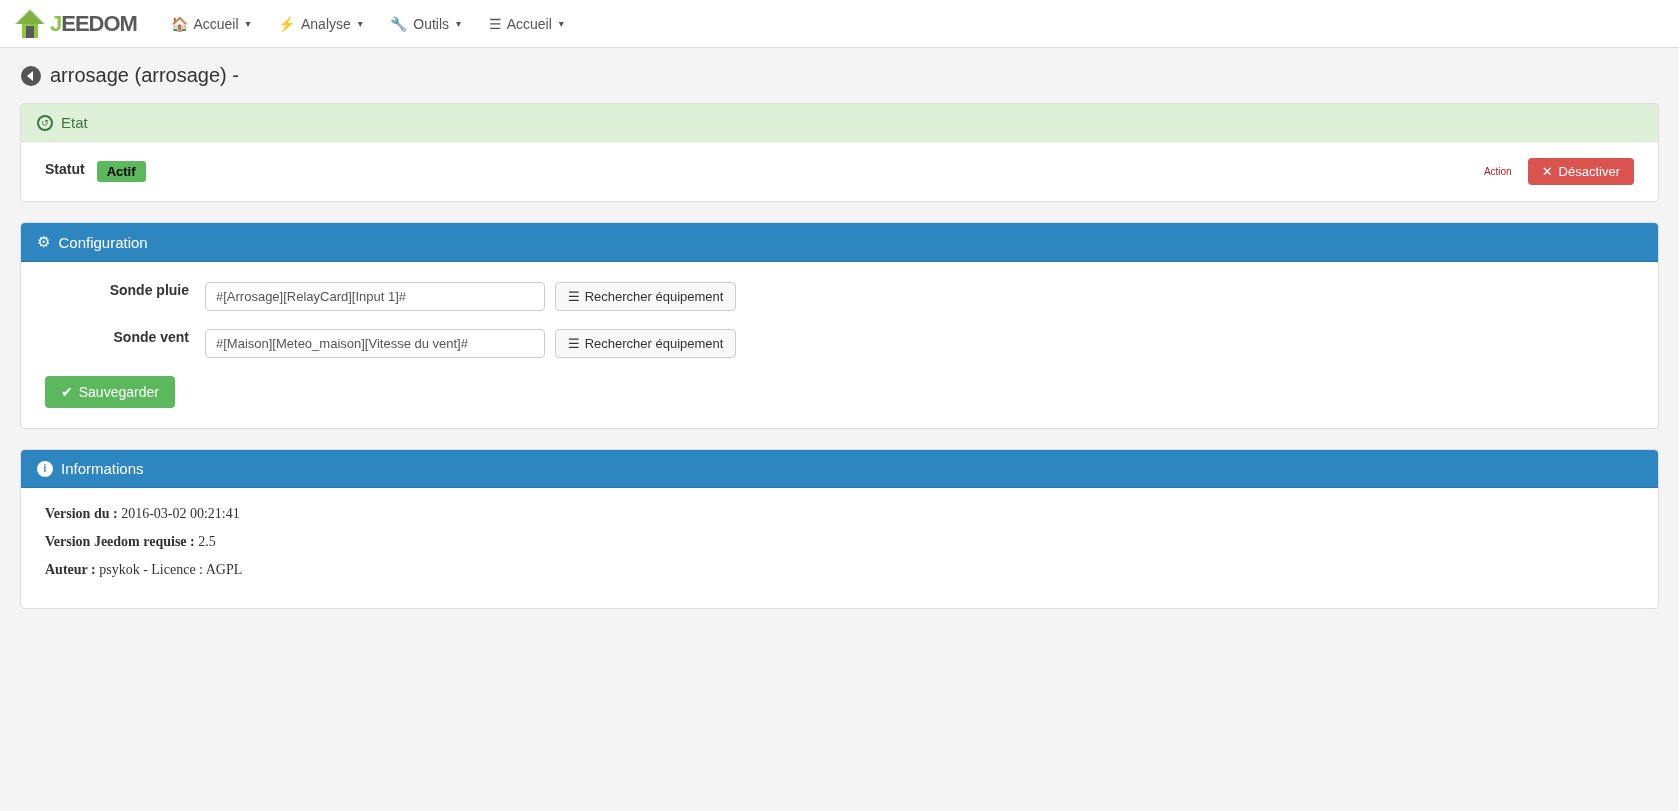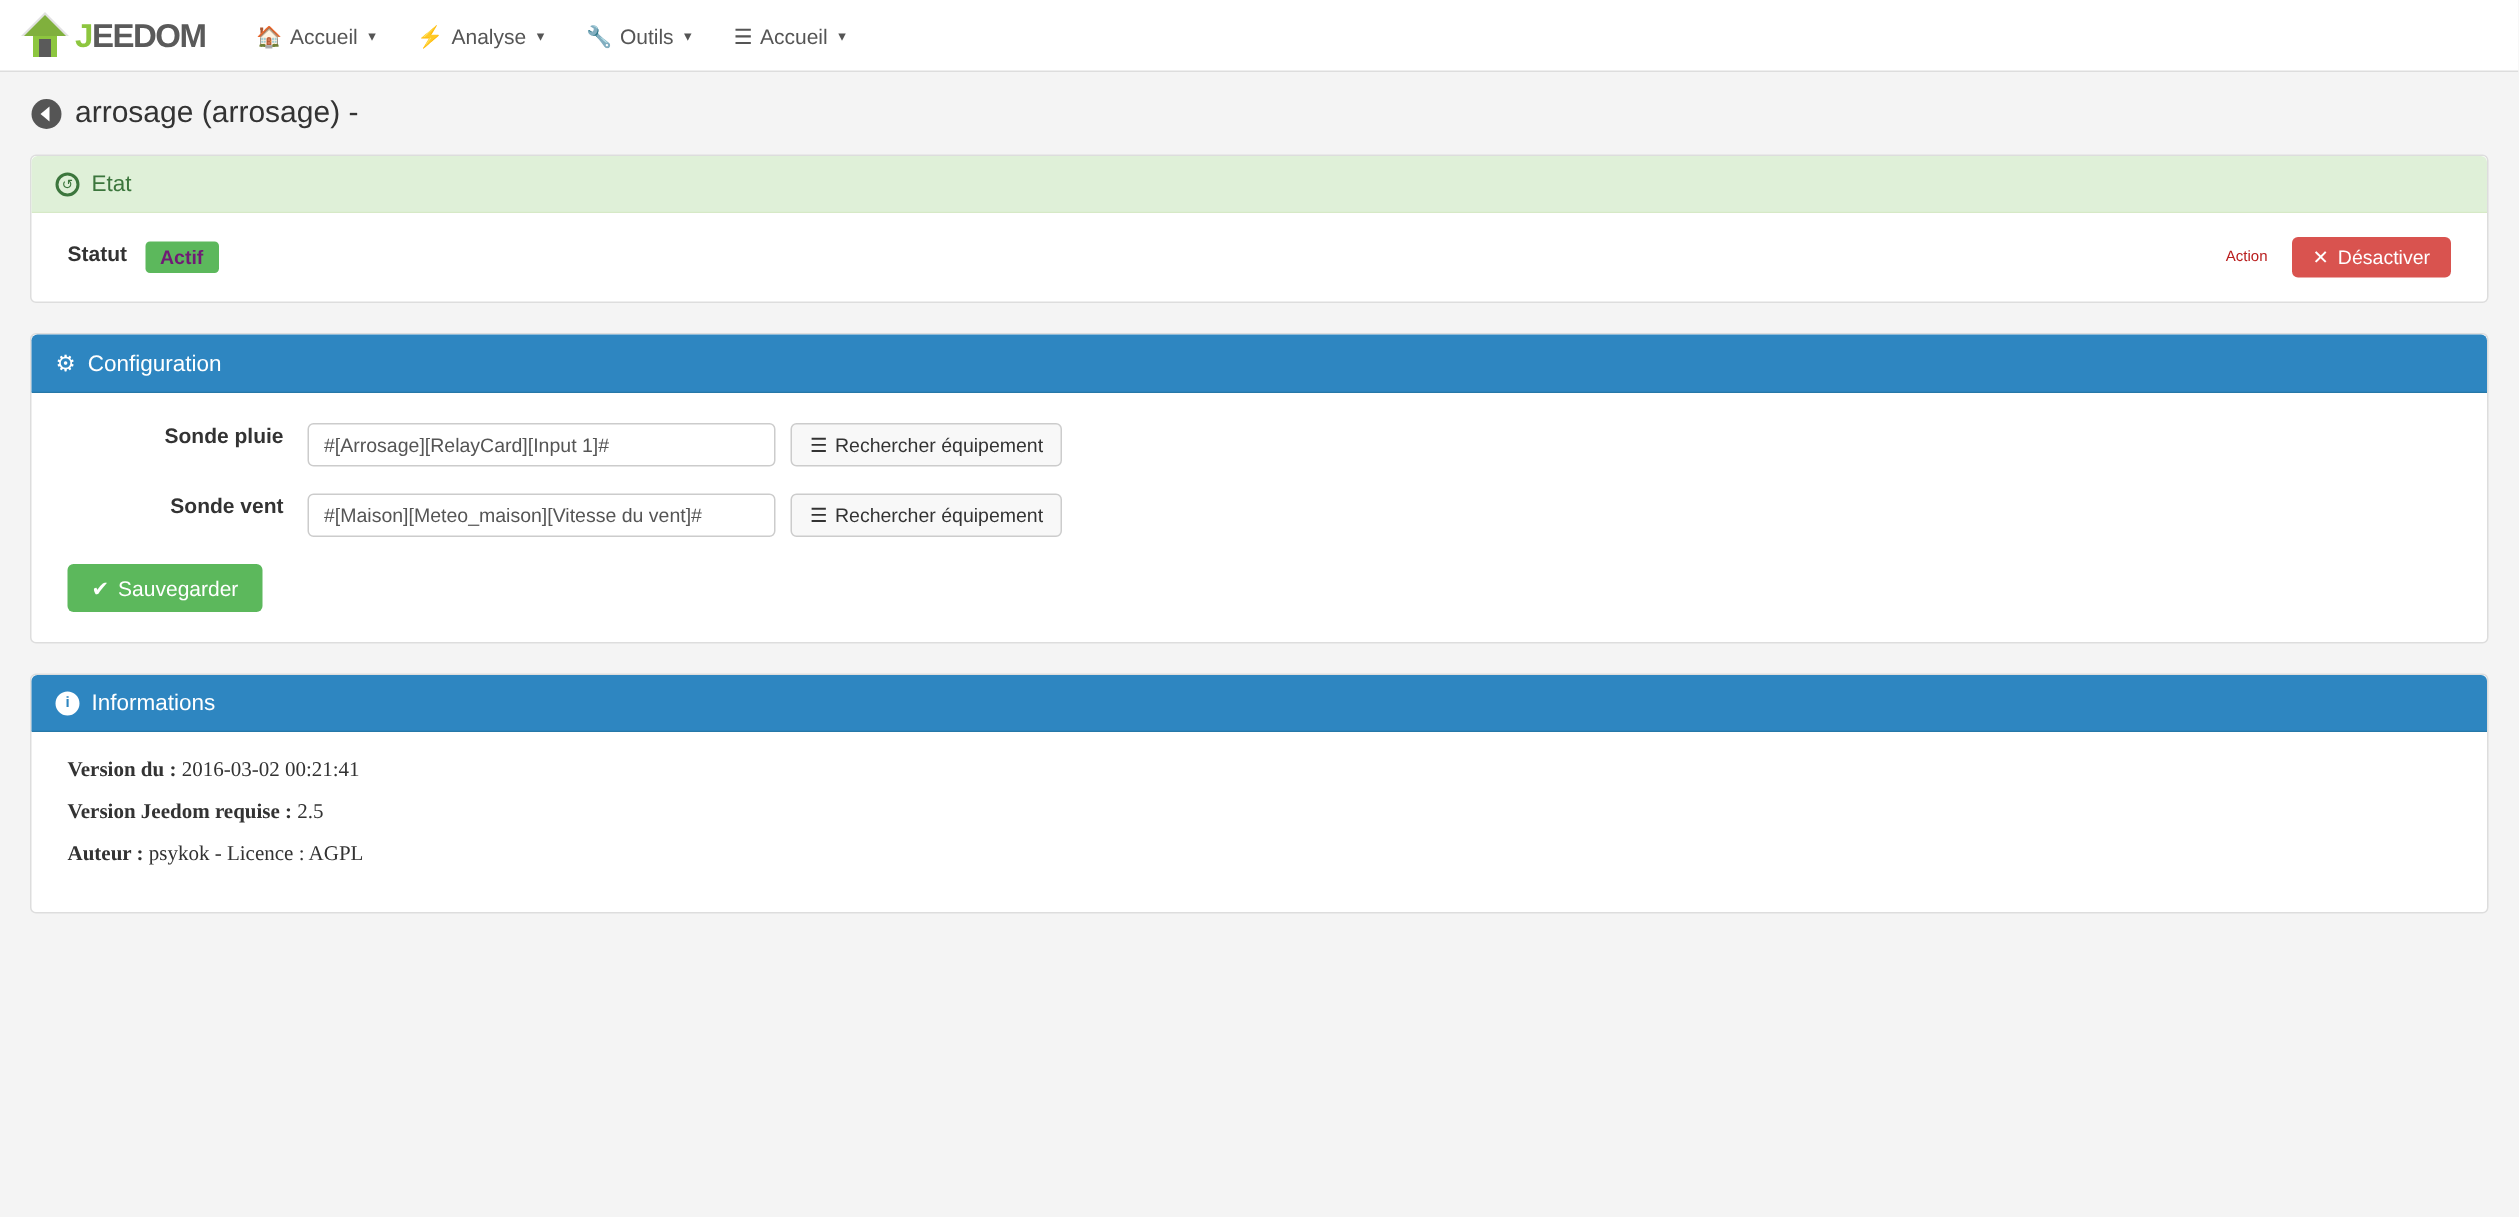--- a/index.html
+++ b/index.html
@@ -128,21 +128,21 @@
       display: flex;
       gap: 12px;
     }
     .status-label {
       font-weight: 600;
       font-size: 14px;
       color: #333;
     }
     .badge-actif {
       background: #5cb85c;
-      color: #701a75;
+      color: #000000;
       padding: 3px 10px;
       border-radius: 3px;
       font-size: 13px;
       font-weight: 600;
     }
     .status-right {
       display: flex;
       align-items: center;
       gap: 16px;
     }
@@ -173,21 +173,21 @@
     .form-label {
       width: 160px;
       text-align: right;
       padding-right: 16px;
       font-weight: 600;
       font-size: 14px;
       color: #333;
       flex-shrink: 0;
     }
     .form-input {
-      width: 312px;
+      width: 340px;
       padding: 6px 10px;
       border: 1px solid #ccc;
       border-radius: 4px;
       font-size: 13px;
       color: #555;
       background: #fff;
     }
     .btn-rechercher {
       background: #f8f8f8;
       border: 1px solid #ccc;

